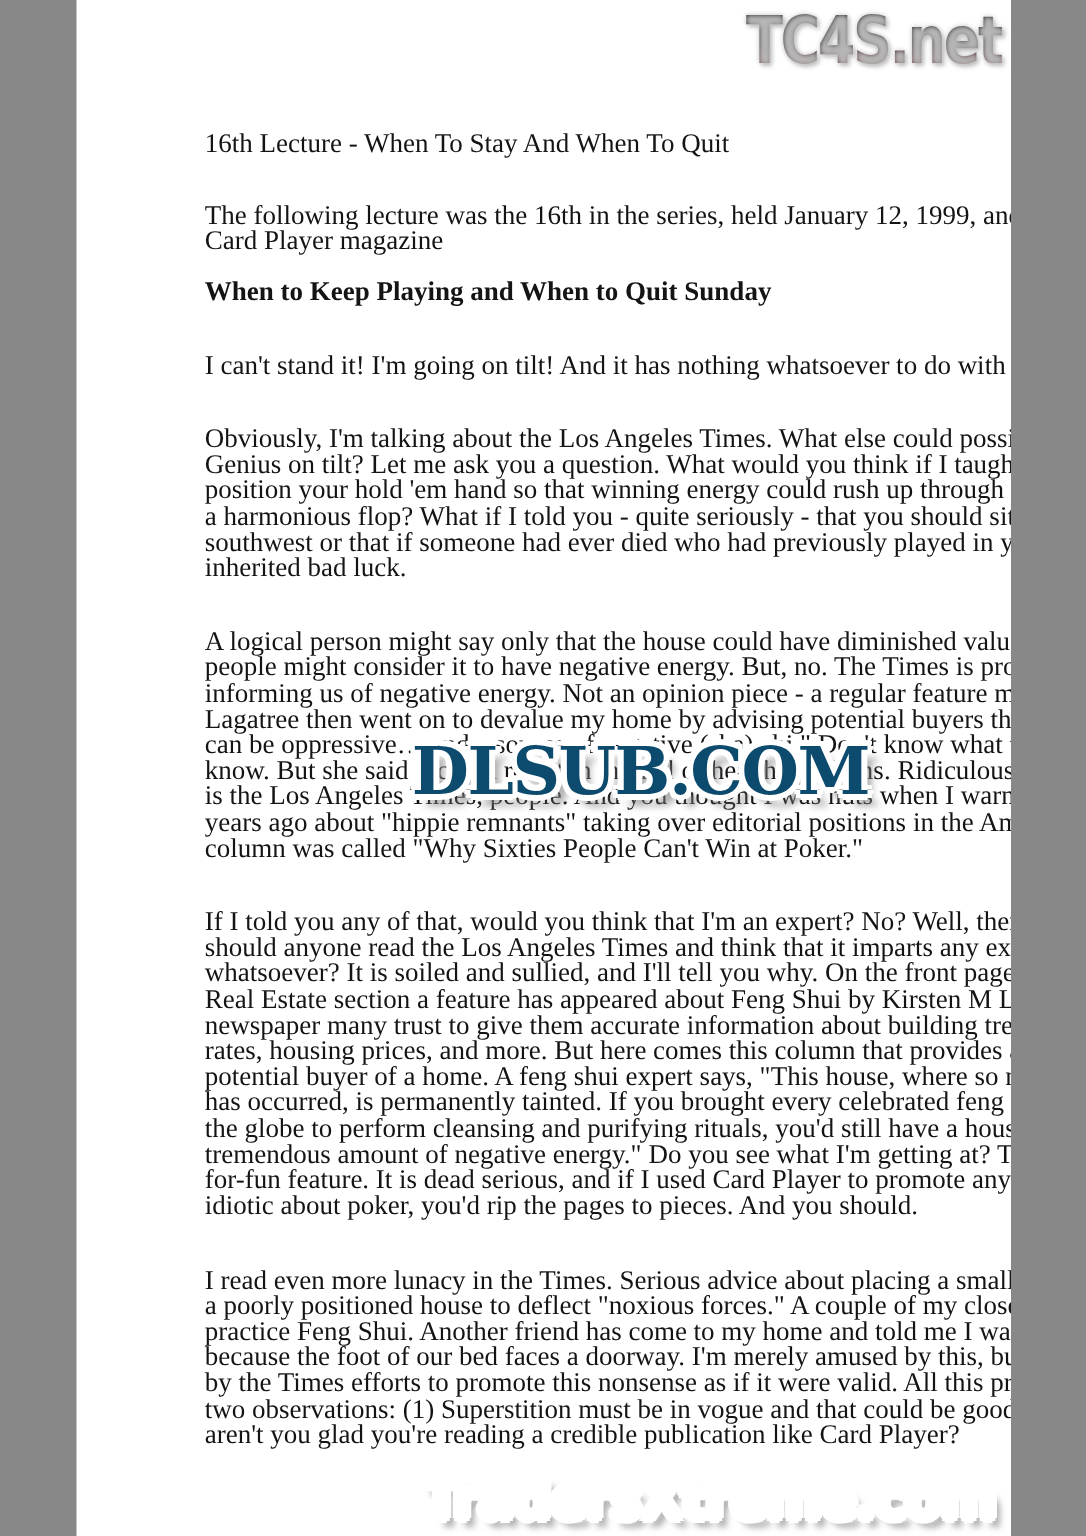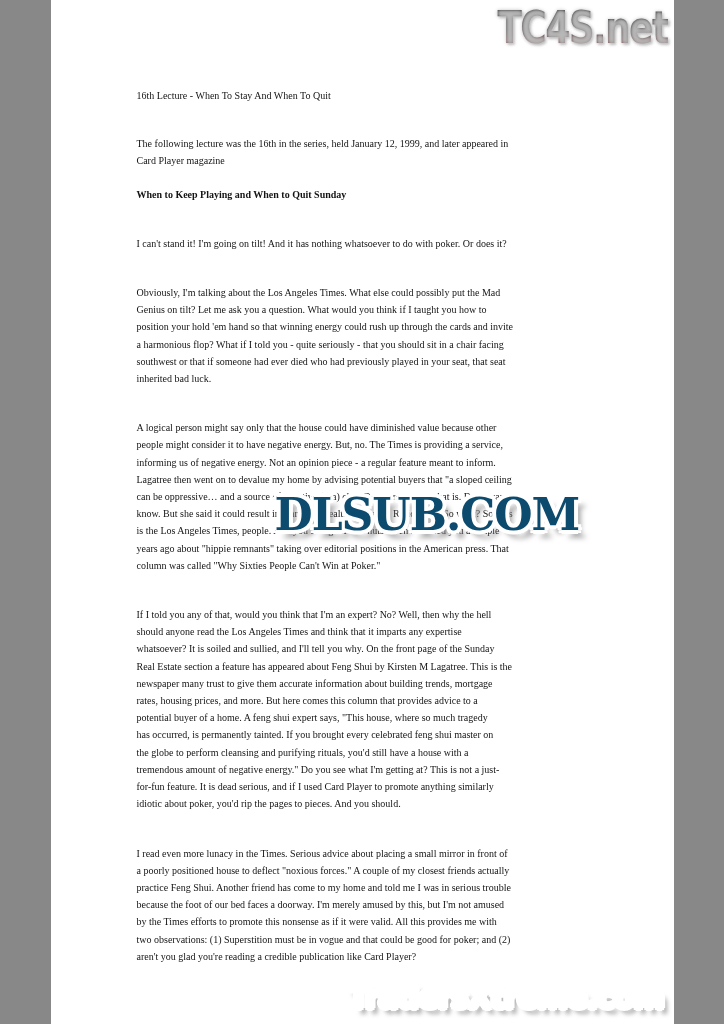--- a/index.html
+++ b/index.html
@@ -14,21 +14,21 @@
     font-family: "Liberation Serif", "DejaVu Serif", serif;
     color: #141414;
   }
 
   
   .doc {
     position: absolute;
     left: 86px;
     top: 87px;
     width: 575px;
-    font-size: 10px;
+    font-size: 18px;
     line-height: 17.2px;
   }
   .line-block { white-space: pre; }
   .doc-header { margin-bottom: 31px; }
   .doc-title  { font-weight: bold; }
   .doc-subtitle { }
   .section-heading { font-weight: bold; margin-top: 16px; }
   .para { margin-top: 32px; }
 
   
@@ -64,21 +64,21 @@
       -3px -3px 0 #fff, 0 -3px 0 #fff, 3px -3px 0 #fff,
       -3px  0  0 #fff, 3px  0  0 #fff,
       -3px  3px 0 #fff, 0  3px 0 #fff, 3px 3px 0 #fff,
       -4px 0 0 #fff, 4px 0 0 #fff, 0 4px 0 #fff, 0 -4px 0 #fff,
       7px 8px 5px rgba(130,130,130,0.65);
   }
 
   .tradersxtreme-logo {
     top: 980px;
     right: 10px;
-    font-size: 30px;
+    font-size: 36px;
     letter-spacing: -1px;
     color: #c25a63;
     text-shadow:
       -2px -2px 0 #fff, 0 -2px 0 #fff, 2px -2px 0 #fff,
       -2px  0  0 #fff, 2px  0  0 #fff,
       -2px  2px 0 #fff, 0  2px 0 #fff, 2px 2px 0 #fff,
       -3px 0 0 #fff, 3px 0 0 #fff, 0 3px 0 #fff, 0 -3px 0 #fff,
       5px 6px 4px rgba(140,140,140,0.7);
   }
   @supports ((-webkit-background-clip: text) or (background-clip: text)) {

